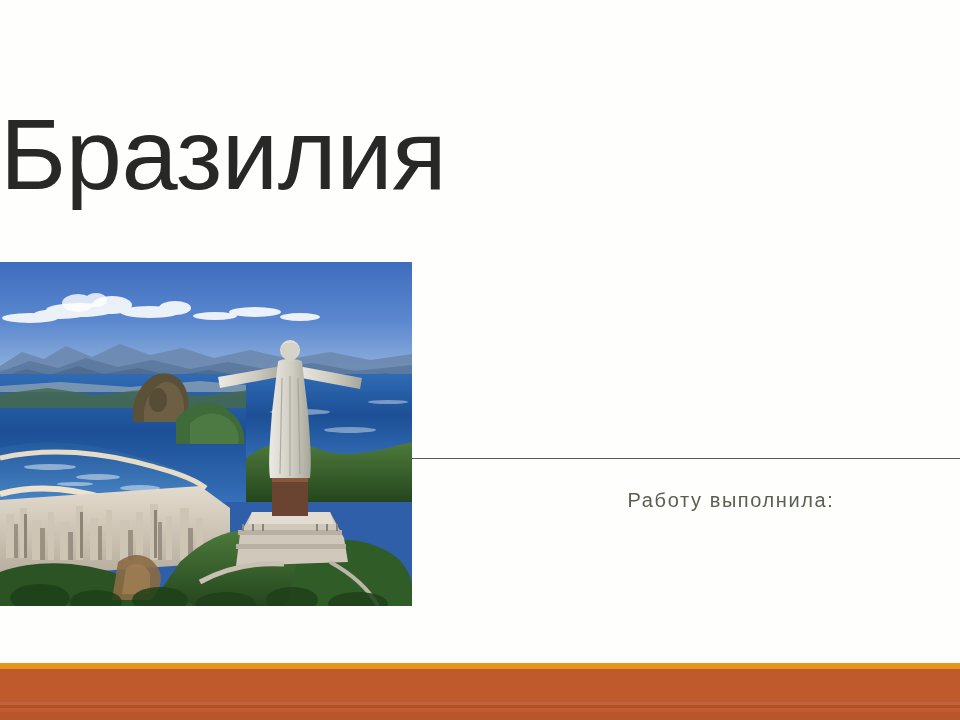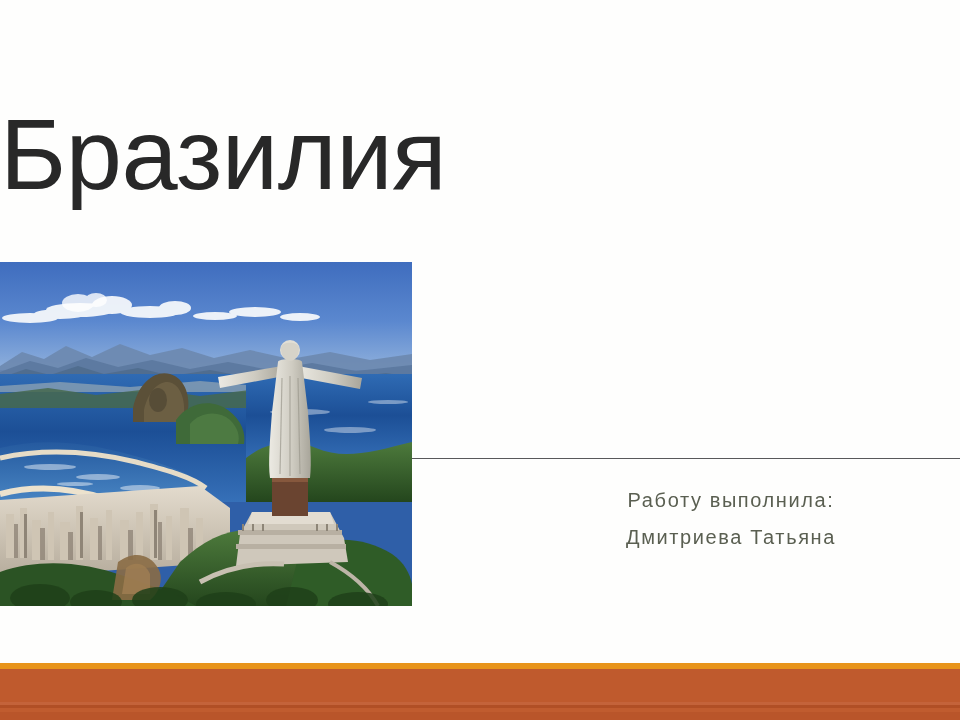--- a/index.html
+++ b/index.html
@@ -255,21 +255,20 @@
         <ellipse cx="292" cy="338" rx="26" ry="13"></ellipse>
         <ellipse cx="358" cy="342" rx="30" ry="12"></ellipse>
       </g>
     </svg>
   </div>
 
   <div class="divider"></div>
 
   <div class="byline">
     <span class="ln">Работу выполнила:</span>
-    <span class="ln">Дмитриева Татьяна</span>
   </div>
 
   <div class="band band-orange-top"></div>
   <div class="band band-main"></div>
   <div class="band band-stripe-1"></div>
   <div class="band band-stripe-2"></div>
   <div class="band band-stripe-3"></div>
   <div class="band band-stripe-4"></div>
 
 </div>

